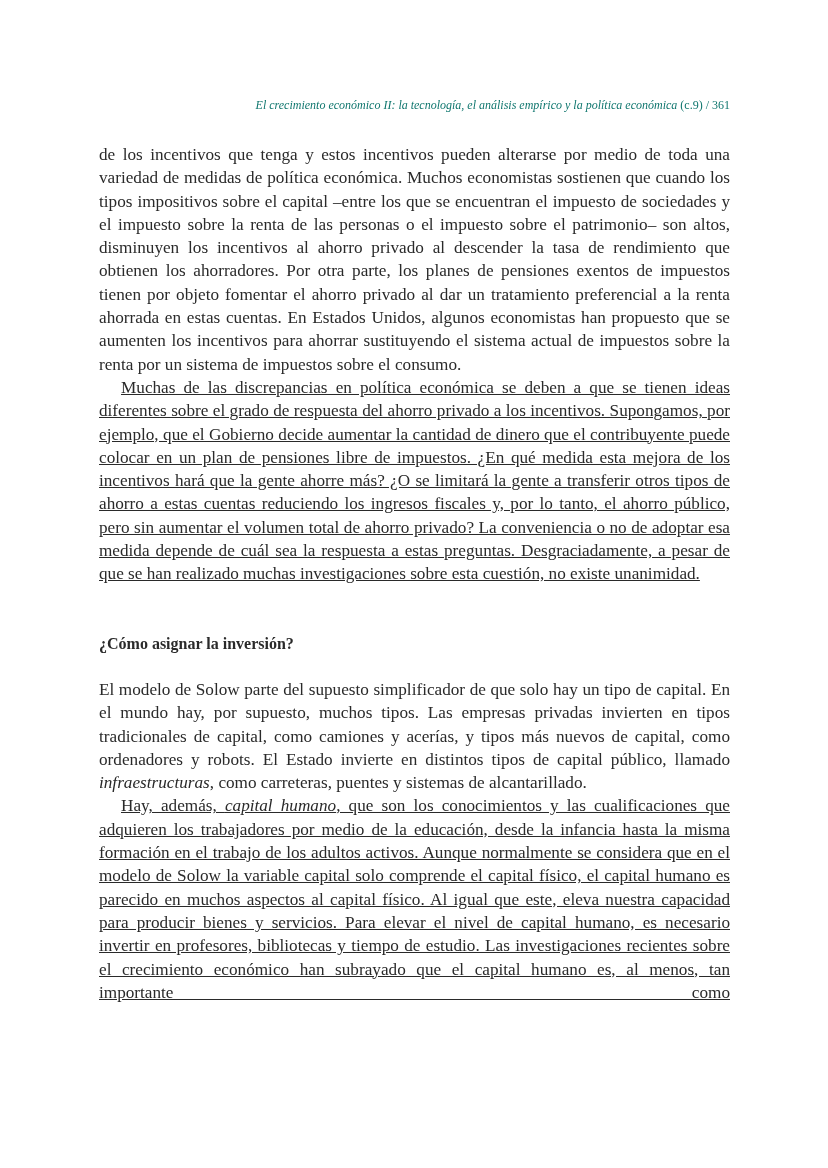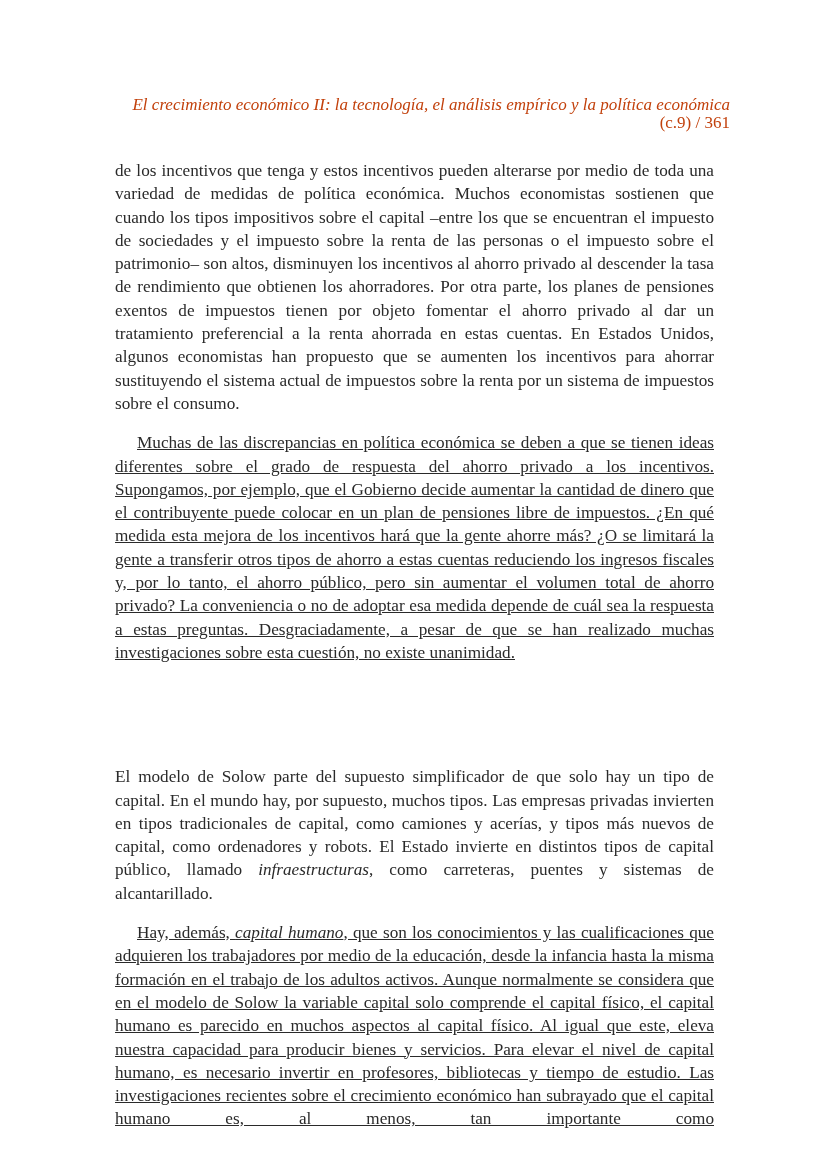--- a/index.html
+++ b/index.html
@@ -1,23 +1,23 @@
 <!DOCTYPE html>
 <html><head>
 <meta charset="utf-8">
 <style>
   html, body { margin:0; padding:0; background:#ffffff; }
   body { width:828px; height:1168px; position:relative; overflow:hidden;
          font-family:"Liberation Serif", "DejaVu Serif", serif; color:#2a2a2a; }
   .running-header { position:absolute; left:99px; top:96px; width:631px;
-         text-align:right; font-size:17px; line-height:18px; color:#c2410c; }
+         text-align:right; font-size:12px; line-height:18px; color:#0f766e; }
   .running-header .title { font-style:italic; }
   .content { position:absolute; left:99px; top:143px; width:631px;
          font-size:17.2px; line-height:23.3px; text-align:justify; }
-  .content p { margin:16px; }
+  .content p { margin:0; }
   .content p.indent { text-indent:22px;text-decoration:underline; }
   .heading { margin:0; font-weight:bold; font-size:16px; line-height:23.3px; }
   .gap1 { height:46px; }
   .gap2 { height:23px; }
   .content p.lastline-justify { text-align-last:justify; }
 </style>
 </head>
 <body>
 
 <div class="running-header">
@@ -25,18 +25,19 @@
   <span>(c.9)</span>
   <span>/</span>
   <span>361</span>
 </div>
 
 <div class="content">
   <p>de los incentivos que tenga y estos incentivos pueden alterarse por medio de toda una variedad de medidas de política económica. Muchos economistas sostienen que cuando los tipos impositivos sobre el capital –entre los que se encuentran el impuesto de sociedades y el impuesto sobre la renta de las personas o el impuesto sobre el patrimonio– son altos, disminuyen los incentivos al ahorro privado al descender la tasa de rendimiento que obtienen los ahorradores. Por otra parte, los planes de pensiones exentos de impuestos tienen por objeto fomentar el ahorro privado al dar un tratamiento preferencial a la renta ahorrada en estas cuentas. En Estados Unidos, algunos economistas han propuesto que se aumenten los incentivos para ahorrar sustituyendo el sistema actual de impuestos sobre la renta por un sistema de impuestos sobre el consumo.</p>
   <p class="indent">Muchas de las discrepancias en política económica se deben a que se tienen ideas diferentes sobre el grado de respuesta del ahorro privado a los incentivos. Supongamos, por ejemplo, que el Gobierno decide aumentar la cantidad de dinero que el contribuyente puede colocar en un plan de pensiones libre de impuestos. ¿En qué medida esta mejora de los incentivos hará que la gente ahorre más? ¿O se limitará la gente a transferir otros tipos de ahorro a estas cuentas reduciendo los ingresos fiscales y, por lo tanto, el ahorro público, pero sin aumentar el volumen total de ahorro privado? La conveniencia o no de adoptar esa medida depende de cuál sea la respuesta a estas preguntas. Desgraciadamente, a pesar de que se han realizado muchas investigaciones sobre esta cuestión, no existe unanimidad.</p>
 
   <div class="gap1"></div>
+  <h3 class="heading">¿Cómo asignar la inversión?</h3>
   <div class="gap2"></div>
 
   <p><span>El modelo de Solow parte del supuesto simplificador de que solo hay un tipo de capital. En el mundo hay, por supuesto, muchos tipos. Las empresas privadas invierten en tipos tradicionales de capital, como camiones y acerías, y tipos más nuevos de capital, como ordenadores y robots. El Estado invierte en distintos tipos de capital público, llamado </span><em>infraestructuras</em><span>, como carreteras, puentes y sistemas de alcantarillado.</span></p>
 
   <p class="indent lastline-justify"><span>Hay, además, </span><em>capital humano</em><span>, que son los conocimientos y las cualificaciones que adquieren los trabajadores por medio de la educación, desde la infancia hasta la misma formación en el trabajo de los adultos activos. Aunque normalmente se considera que en el modelo de Solow la variable capital solo comprende el capital físico, el capital humano es parecido en muchos aspectos al capital físico. Al igual que este, eleva nuestra capacidad para producir bienes y servicios. Para elevar el nivel de capital humano, es necesario invertir en profesores, bibliotecas y tiempo de estudio. Las investigaciones recientes sobre el crecimiento económico han subrayado que el capital humano es, al menos, tan importante como</span></p>
 </div>
 
 </body></html>

